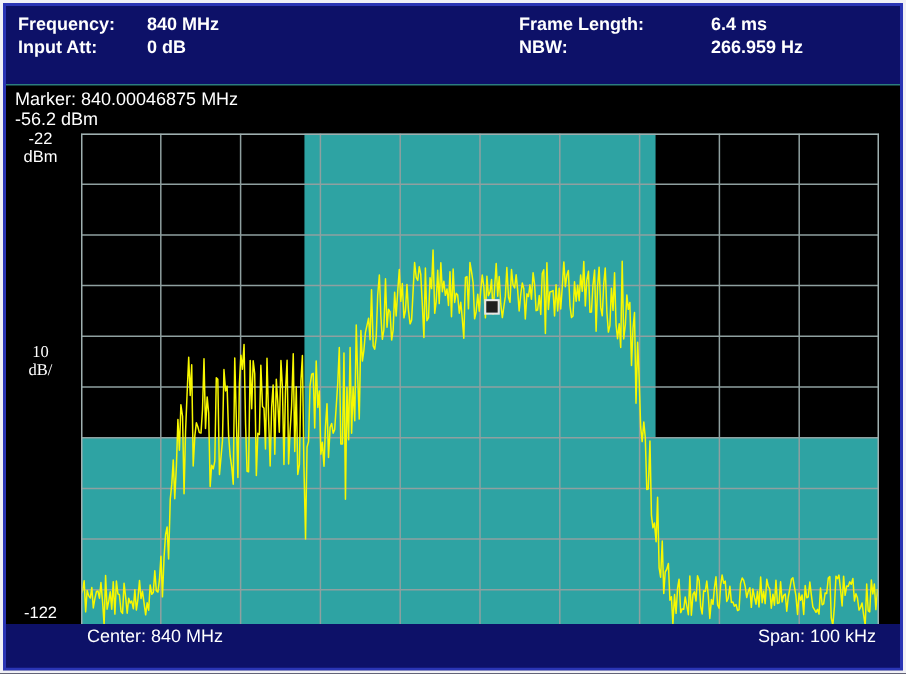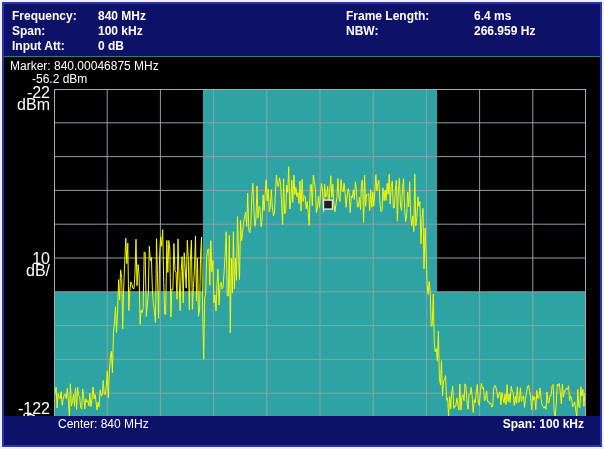--- a/index.html
+++ b/index.html
@@ -21,44 +21,40 @@
   .hrow{height:15px;line-height:15px;display:flex;white-space:nowrap;}
   .hcol.left .hlabel{width:86px;}
   .hcol.right .hlabel{width:128px;margin-left:36px;}
   .hvalue{font-weight:bold;}
   .content{
     position:absolute;left:2px;top:54px;width:596px;height:372px;
     background:var(--black,#000);
     border-top:1px solid #2b7d7d;
   }
   .marker-readout{position:absolute;left:6px;top:3px;font-size:12px;line-height:13px;white-space:nowrap;}
-  .mline2{margin-left:22px;}
-  .ylab{position:absolute;left:0;width:46px;text-align:right;font-size:16px;line-height:12px;}
+  .mline2{}
+  .ylab{position:absolute;left:0;width:46px;text-align:center;font-size:11px;line-height:12px;}
   .ylab.top{top:30px;}
-  .ylab.mid{top:196px;}
+  .ylab.mid{top:172px;font-family:Liberation Serif, serif;}
   .ylab.bottom{top:346px;}
   .plot{position:absolute;left:50px;top:32px;width:532px;height:338px;display:block;background:var(--black,#000);}
   .footer{position:absolute;left:2px;right:2px;bottom:2px;height:29px;line-height:17px;background:var(--navy,#0d1168);font-size:12px;}
   .fcenter{position:absolute;left:54px;}
-  .fspan{position:absolute;right:16px;font-weight:bold;}
+  .fspan{position:absolute;right:16px;}
 </style>
 </head>
 <body>
 
 <div class="screen">
 
   <div class="header">
     <div class="hcol left">
       <div class="hrow">
         <span class="hlabel">Frequency:</span>
         <span class="hvalue">840 MHz</span>
-      </div>
-      <div class="hrow">
-        <span class="hlabel">Span:</span>
-        <span class="hvalue">100 kHz</span>
       </div>
       <div class="hrow">
         <span class="hlabel">Input Att:</span>
         <span class="hvalue">0 dB</span>
       </div>
     </div>
     <div class="hcol right">
       <div class="hrow">
         <span class="hlabel">Frame Length:</span>
         <span class="hvalue">6.4 ms</span>

